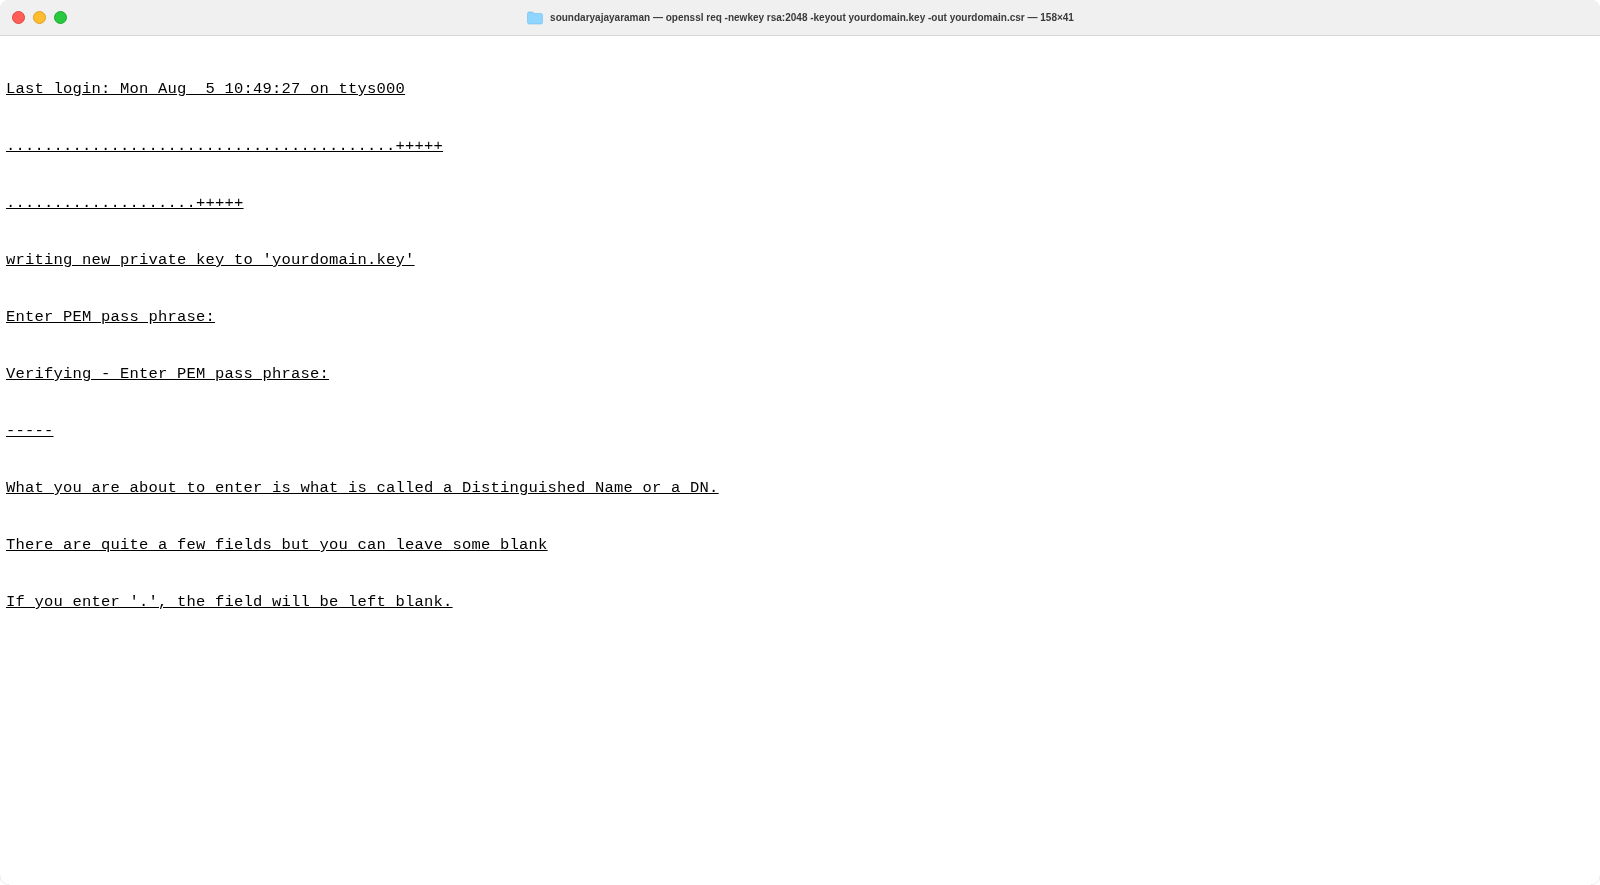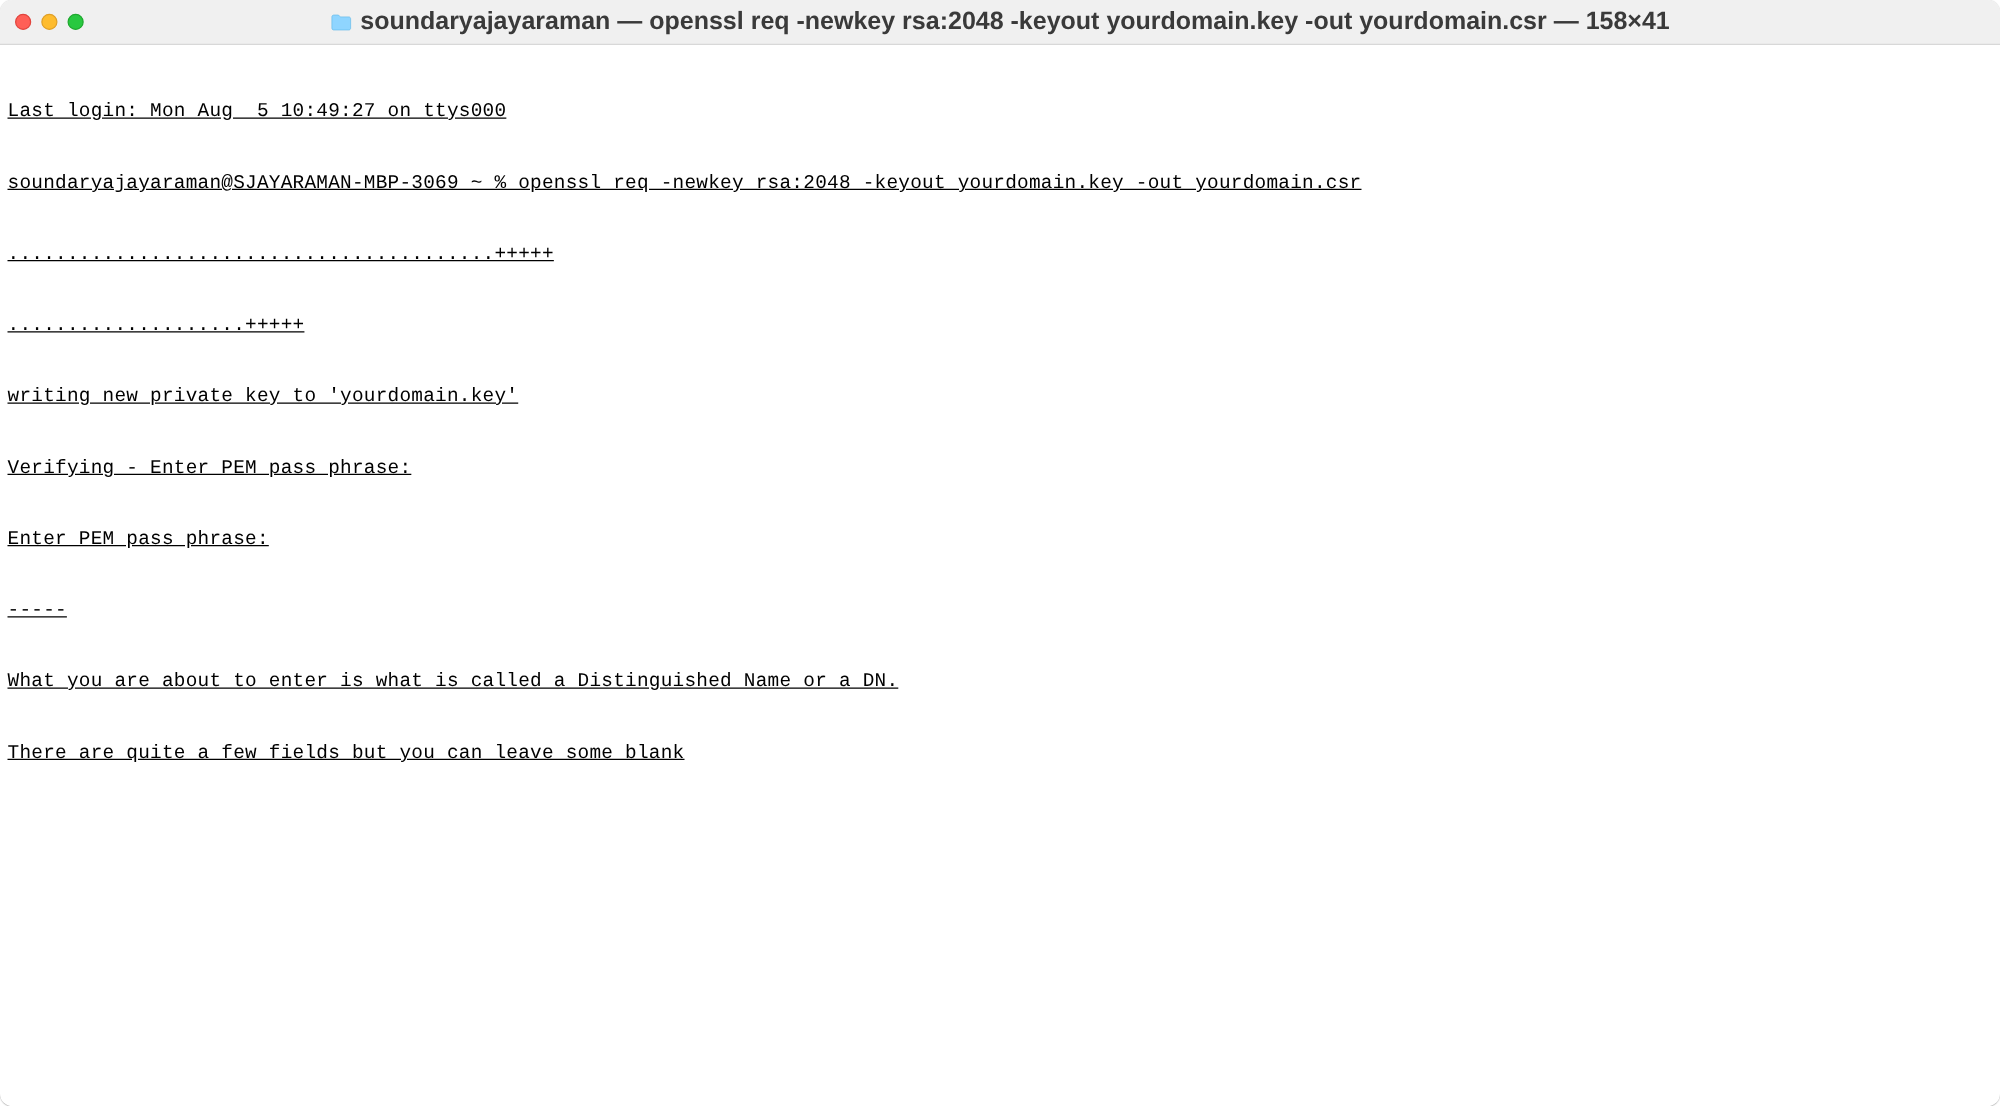--- a/index.html
+++ b/index.html
@@ -55,21 +55,21 @@
       align-items: center;
       gap: 6px;
       pointer-events: none;
     }
     .folder-icon {
       width: 18px;
       height: 14px;
     }
     .title-text {
       font-family: -apple-system, "Helvetica Neue", Arial, sans-serif;
-      font-size: 20px;
+      font-size: 10px;
       font-weight: 700;
       color: #3a3a3a;
       white-space: nowrap;
     }
     .terminal-body {
       flex: 1;
       padding: 6px 6px;
       font-size: 15.5px;
       line-height: 19px;
       color: #000000;
@@ -90,25 +90,25 @@
     </div>
     <div class="title-wrap">
       <svg class="folder-icon" viewBox="0 0 18 14">
         <path d="M1.5 2.5 C1.5 1.7 2.1 1 3 1 L6.8 1 L8.2 2.5 L15 2.5 C15.9 2.5 16.5 3.2 16.5 4 L16.5 11.5 C16.5 12.3 15.9 13 15 13 L3 13 C2.1 13 1.5 12.3 1.5 11.5 Z" fill="#8fd5ff" stroke="#5fb8e8" stroke-width="0.5"></path>
       </svg>
       <span class="title-text">soundaryajayaraman — openssl req -newkey rsa:2048 -keyout yourdomain.key -out yourdomain.csr — 158×41</span>
     </div>
   </div>
   <div class="terminal-body">
     <span class="line">Last login: Mon Aug  5 10:49:27 on ttys000</span>
-    <span class="line">soundaryajayaraman@SJAYARAMAN-MBP-3069 ~ % openssl req -newkey rsa:2048 -keyout yourdomain.key -out yourdomain.csr</span>
     <span class="line">.........................................+++++</span>
     <span class="line">....................+++++</span>
     <span class="line">writing new private key to 'yourdomain.key'</span>
+    <span class="line">Enter PEM pass phrase:</span>
     <span class="line">Verifying - Enter PEM pass phrase:</span>
-    <span class="line">Enter PEM pass phrase:</span>
     <span class="line">-----</span>
     <span class="line">What you are about to enter is what is called a Distinguished Name or a DN.</span>
     <span class="line">There are quite a few fields but you can leave some blank</span>
+    <span class="line">If you enter '.', the field will be left blank.</span>
     
     
   </div>
 </div>
 
 </body></html>

